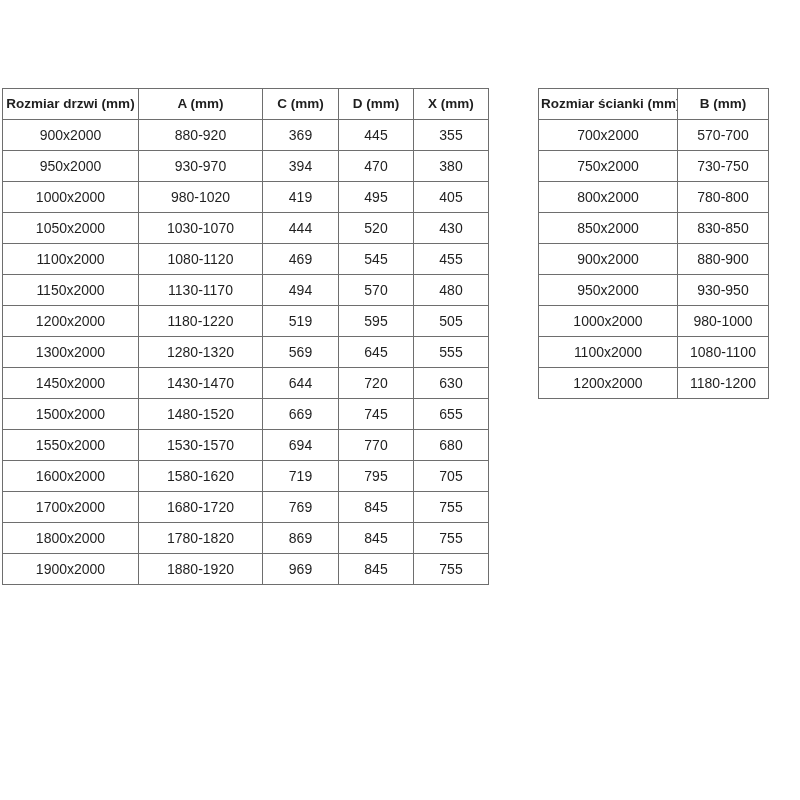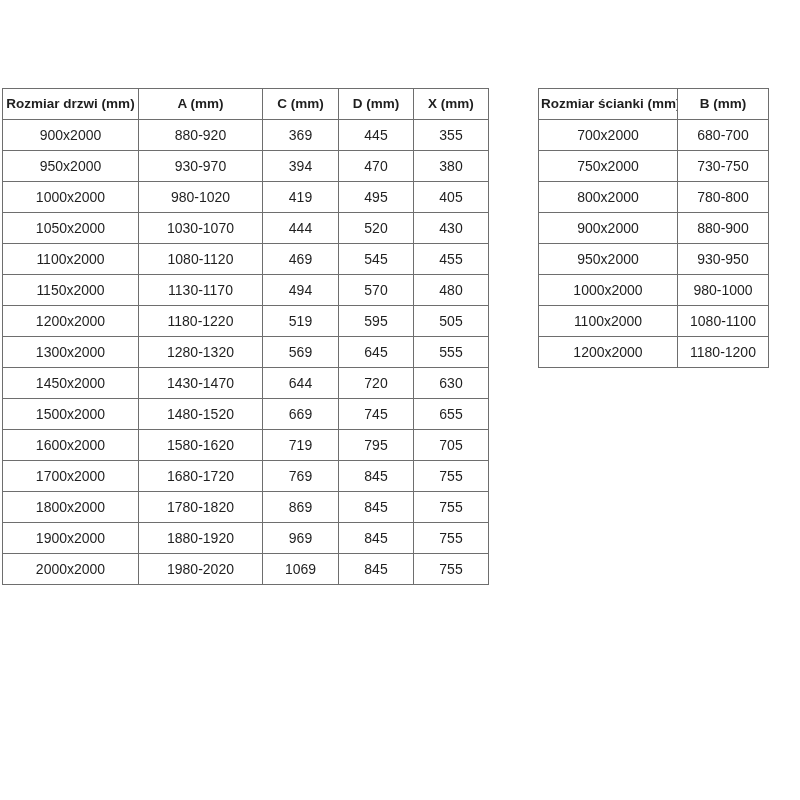--- a/index.html
+++ b/index.html
@@ -136,20 +136,27 @@
           <td>630</td>
         </tr>
         <tr>
           <td>1500x2000</td>
           <td>1480-1520</td>
           <td>669</td>
           <td>745</td>
           <td>655</td>
         </tr>
         <tr>
+          <td>1550x2000</td>
+          <td>1530-1570</td>
+          <td>694</td>
+          <td>770</td>
+          <td>680</td>
+        </tr>
+        <tr>
           <td>1600x2000</td>
           <td>1580-1620</td>
           <td>719</td>
           <td>795</td>
           <td>705</td>
         </tr>
         <tr>
           <td>1700x2000</td>
           <td>1680-1720</td>
           <td>769</td>
@@ -160,58 +167,55 @@
           <td>1800x2000</td>
           <td>1780-1820</td>
           <td>869</td>
           <td>845</td>
           <td>755</td>
         </tr>
         <tr>
           <td>1900x2000</td>
           <td>1880-1920</td>
           <td>969</td>
-          <td>845</td>
-          <td>755</td>
-        </tr>
-        <tr>
-          <td>2000x2000</td>
-          <td>1980-2020</td>
-          <td>1069</td>
           <td>845</td>
           <td>755</td>
         </tr>
       </tbody>
   </table>
 
   <table class="tbl wall">
     <colgroup>
       <col class="c0">
         <col class="c1">
     </colgroup>
     <thead>
       <tr>
           <th>Rozmiar ścianki (mm)</th>
           <th>B (mm)</th>
         </tr>
     </thead>
     <tbody>
         <tr>
           <td>700x2000</td>
-          <td>680-700</td>
+          <td>570-700</td>
         </tr>
         <tr>
           <td>750x2000</td>
           <td>730-750</td>
         </tr>
         <tr>
           <td>800x2000</td>
           <td>780-800</td>
         </tr>
         <tr>
+          <td>850x2000</td>
+          <td>830-850</td>
+        </tr>
+        <tr>
           <td>900x2000</td>
           <td>880-900</td>
         </tr>
         <tr>
           <td>950x2000</td>
           <td>930-950</td>
         </tr>
         <tr>
           <td>1000x2000</td>
           <td>980-1000</td>

